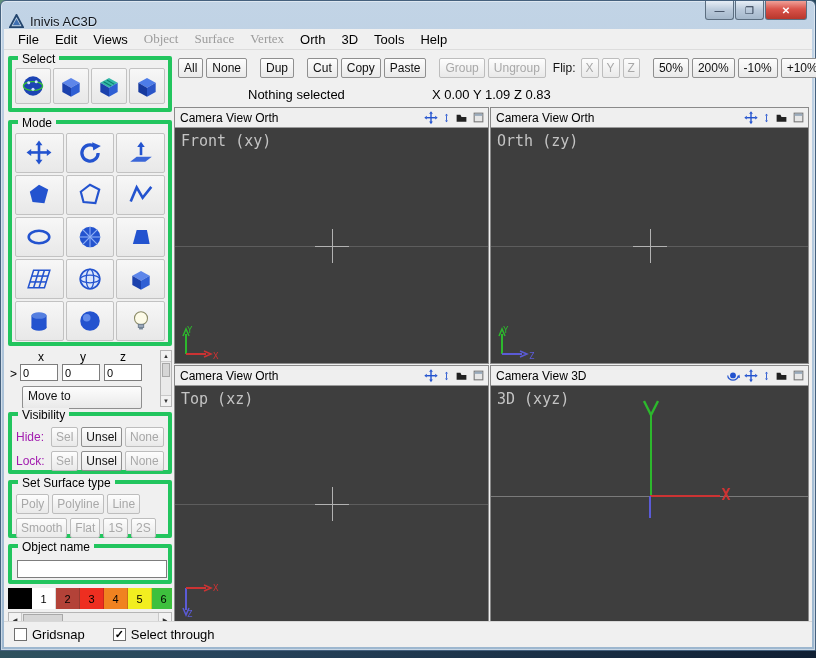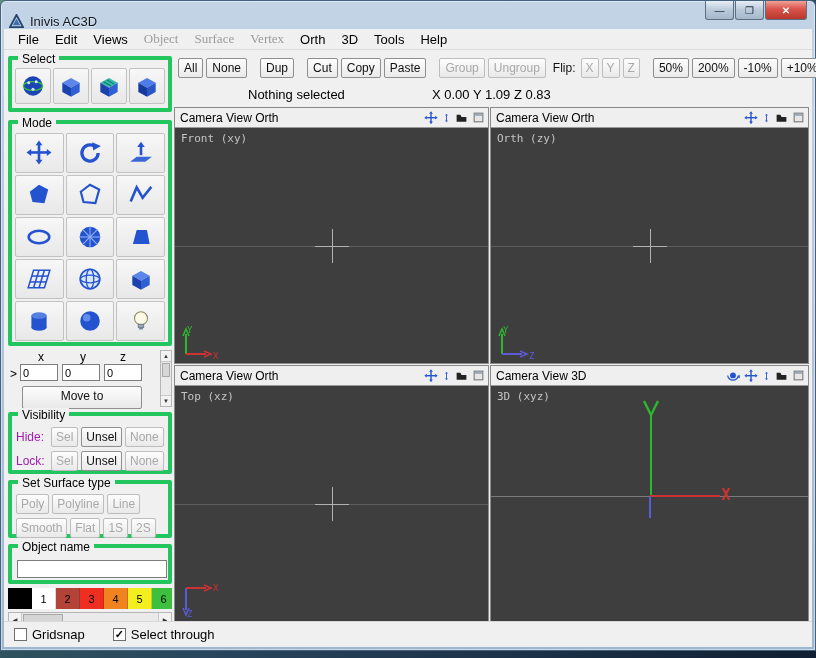--- a/index.html
+++ b/index.html
@@ -59,21 +59,21 @@
   .mode-grid { display:grid; grid-template-columns:repeat(3,1fr); gap:2px; padding:9px 3px 4px 3px; }
   .mode-tile { height:40px; }
   
   .coords { position:absolute; left:0; top:296px; width:164px; height:58px; }
   .coord-labels { position:absolute; top:0; left:0; right:14px; font-size:12px; color:#000; }
   .coord-labels span { position:absolute; top:0; }
   .lx { left:30px; } .ly { left:72px; } .lz { left:112px; }
   .coord-prompt { position:absolute; left:2px; top:17px; font-size:12px; }
   .coord-input { position:absolute; top:14px; width:38px; height:17px; border:1px solid #7d7d7d; background:#fff; font-size:11px; font-family:"Liberation Sans",sans-serif; padding:0 2px; }
   .ci-x { left:12px; } .ci-y { left:54px; } .ci-z { left:96px; }
-  .moveto { position:absolute; left:14px; top:36px; width:120px; height:23px; text-align:center; }
+  .moveto { position:absolute; left:14px; top:36px; width:120px; height:23px; }
   .vscroll { position:absolute; right:0; top:0; width:12px; height:57px; border:1px solid #b5b5b5; background:#eaeaea; }
   .vscroll .arr { height:11px; display:flex; align-items:center; justify-content:center; font-size:6px; color:#333; border-bottom:1px solid #c9c9c9; background:#f2f2f2; }
   .vscroll .arr.dn { position:absolute; bottom:0; left:0; right:0; border-top:1px solid #c9c9c9; border-bottom:none; }
   .vscroll .thumb { position:absolute; top:12px; left:1px; right:1px; height:14px; background:#d6d6d6; border:1px solid #a8a8a8; }
   
   .vrow { display:flex; align-items:center; gap:3px; padding:2px 4px; }
   .vrow .rlabel { font-size:12px; width:32px; color:#a21caf; }
   
   .objname-input { margin:12px 5px 6px 5px; width:150px; height:18px; border:1px solid #7d7d7d; background:#fff; font-size:11px; }
   
@@ -85,21 +85,21 @@
   .hscroll .arr.l { left:0; border-right:1px solid #c9c9c9; }
   .hscroll .arr.r { right:0; border-left:1px solid #c9c9c9; }
   .hscroll .thumb { position:absolute; left:14px; top:1px; bottom:1px; width:40px; background:#d6d6d6; border:1px solid #a8a8a8; }
   
   .viewports { position:absolute; left:170px; top:57px; width:636px; height:515px; }
   .vp { position:absolute; border:1px solid #8a8a8a; background:#3e3e3e; }
   .vp-head { position:absolute; left:0; right:0; top:0; height:20px; background:#efefef; border-bottom:1px solid #9a9a9a; display:flex; align-items:center; padding:0 3px 0 5px; }
   .vp-title { font-size:12px; color:#000; }
   .vp-icons { margin-left:auto; display:flex; align-items:center; gap:4px; }
   .vp-canvas { position:absolute; left:0; right:0; top:20px; bottom:0; background:#3e3e3e; overflow:hidden; }
-  .vp-label { position:absolute; left:6px; top:4px; font-family:"DejaVu Sans Mono",monospace; font-size:11px; color:#c4c4c4; }
+  .vp-label { position:absolute; left:6px; top:4px; font-family:"DejaVu Sans Mono",monospace; font-size:15px; color:#c4c4c4; }
   .axisline { position:absolute; left:0; right:0; top:50%; height:1px; background:#5d5d5d; }
   .cross-h { position:absolute; left:50%; top:50%; width:34px; height:1px; margin-left:-17px; background:#b2b2b2; }
   .cross-v { position:absolute; left:50%; top:50%; width:1px; height:34px; margin-top:-17px; background:#b2b2b2; }
   .gizmo { position:absolute; left:5px; bottom:4px; }
   .gz-label { position:absolute; font-family:"DejaVu Sans Mono",monospace; font-size:9px; }
   
   .ground3d { position:absolute; left:0; right:0; top:47%; height:1px; background:#7a7a7a; }
   .yaxis3d { position:absolute; left:50%; top:calc(47% - 82px); width:2px; height:82px; }
   .yarrow3d { position:absolute; left:calc(50% - 7px); top:calc(47% - 96px); width:16px; height:16px; }
   .xaxis3d { position:absolute; left:50%; top:calc(47% - 1px); width:70px; height:2px; }

